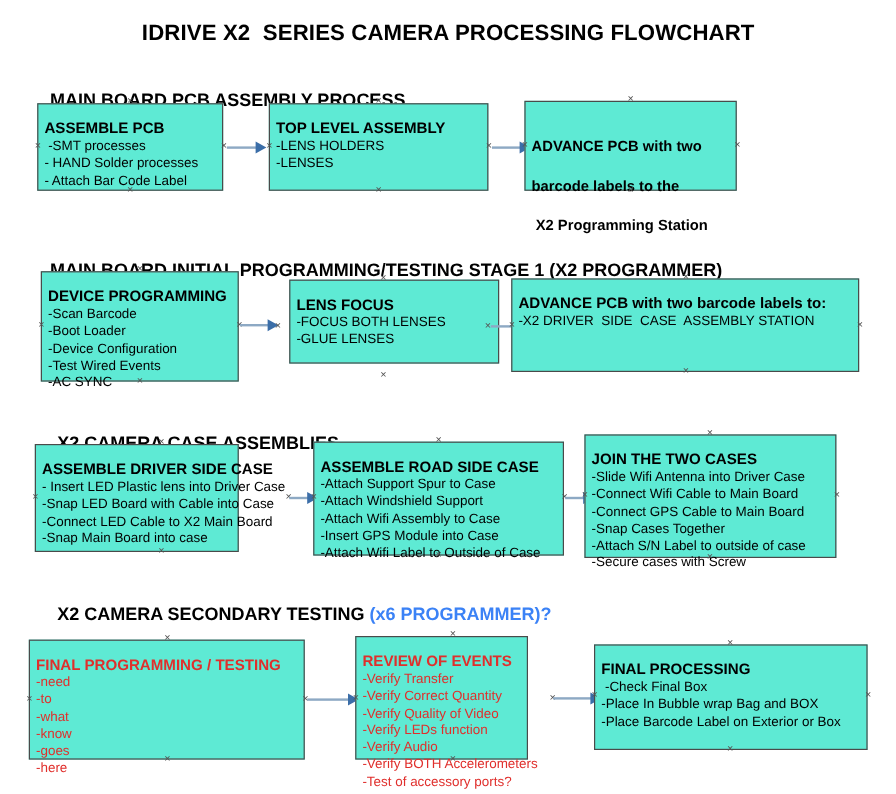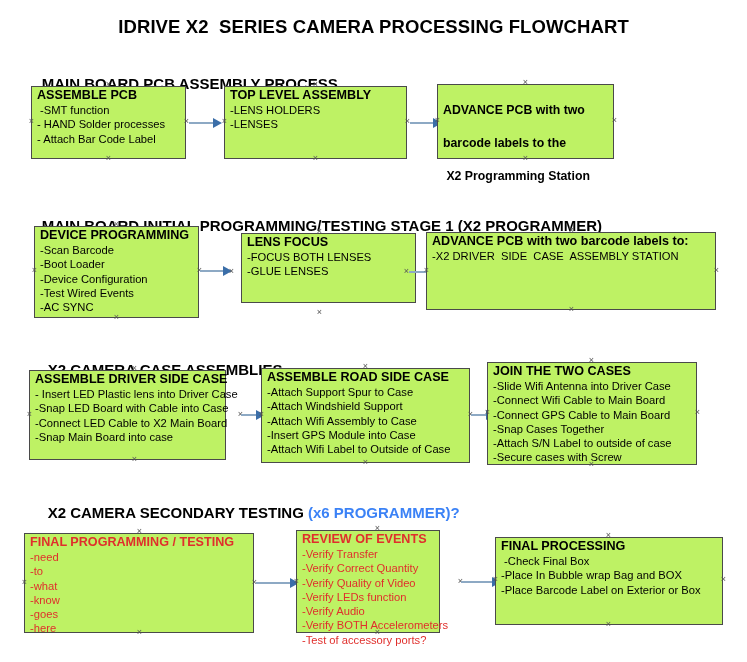--- a/index.html
+++ b/index.html
@@ -42,23 +42,23 @@
     color: #000000;
   }
   .section-heading .accent {
     color: #3b82f6;
   }
 
   
   .node {
     position: absolute;
     box-sizing: border-box;
-    background: #bef264;
+    background: #5eead4;
     border: 1.3px solid #4a4a4a;
-    padding: 1px 4px 3px 5px;
+    padding: 13px 4px 3px 5px;
   }
   .node .node-title {
     font-size: 12.6px;
     font-weight: bold;
     line-height: 15px;
     white-space: pre;
     color: #000000;
   }
   .node .node-line {
     font-size: 11.2px;
@@ -129,21 +129,21 @@
 <div id="canvas">
 
   <div class="doc-title">IDRIVE X2  SERIES CAMERA PROCESSING FLOWCHART</div>
 
   <div class="section-heading" style="left:25px; top:58px;">
     <span>MAIN BOARD PCB ASSEMBLY PROCESS</span><span class="accent"></span>
   </div>
 
   <div class="node" style="left:31px; top:86px; width:155px; height:73px;">
     <div class="node-title">ASSEMBLE PCB</div>
-    <div class="node-line"> -SMT function</div>
+    <div class="node-line"> -SMT processes</div>
     <div class="node-line">- HAND Solder processes</div>
     <div class="node-line">- Attach Bar Code Label</div>
   </div>
   <span class="handle" style="left:105px; top:82px;"></span>
   <span class="handle" style="left:105px; top:156px;"></span>
   <span class="handle" style="left:28px; top:119px;"></span>
   <span class="handle" style="left:183px; top:119px;"></span>
 
   <div class="connector" style="left:189px; top:118px; width:33px;">
     <div class="shaft"></div>
@@ -218,21 +218,21 @@
   </div>
   <span class="handle" style="left:568px; top:228px;"></span>
   <span class="handle" style="left:568px; top:307px;"></span>
   <span class="handle" style="left:423px; top:268px;"></span>
   <span class="handle" style="left:713px; top:268px;"></span>
 
   <div class="section-heading" style="left:31px; top:344px;">
     <span>X2 CAMERA CASE ASSEMBLIES</span><span class="accent"></span>
   </div>
 
-  <div class="node" style="left:29px; top:370px; width:197px; height:90px;">
+  <div class="node" style="left:29px; top:370px; width:170px; height:90px;">
     <div class="node-title">ASSEMBLE DRIVER SIDE CASE</div>
     <div class="node-line">- Insert LED Plastic lens into Driver Case</div>
     <div class="node-line">-Snap LED Board with Cable into Case</div>
     <div class="node-line">-Connect LED Cable to X2 Main Board</div>
     <div class="node-line">-Snap Main Board into case</div>
   </div>
   <span class="handle" style="left:131px; top:366px;"></span>
   <span class="handle" style="left:131px; top:457px;"></span>
   <span class="handle" style="left:26px; top:412px;"></span>
   <span class="handle" style="left:237px; top:412px;"></span>

